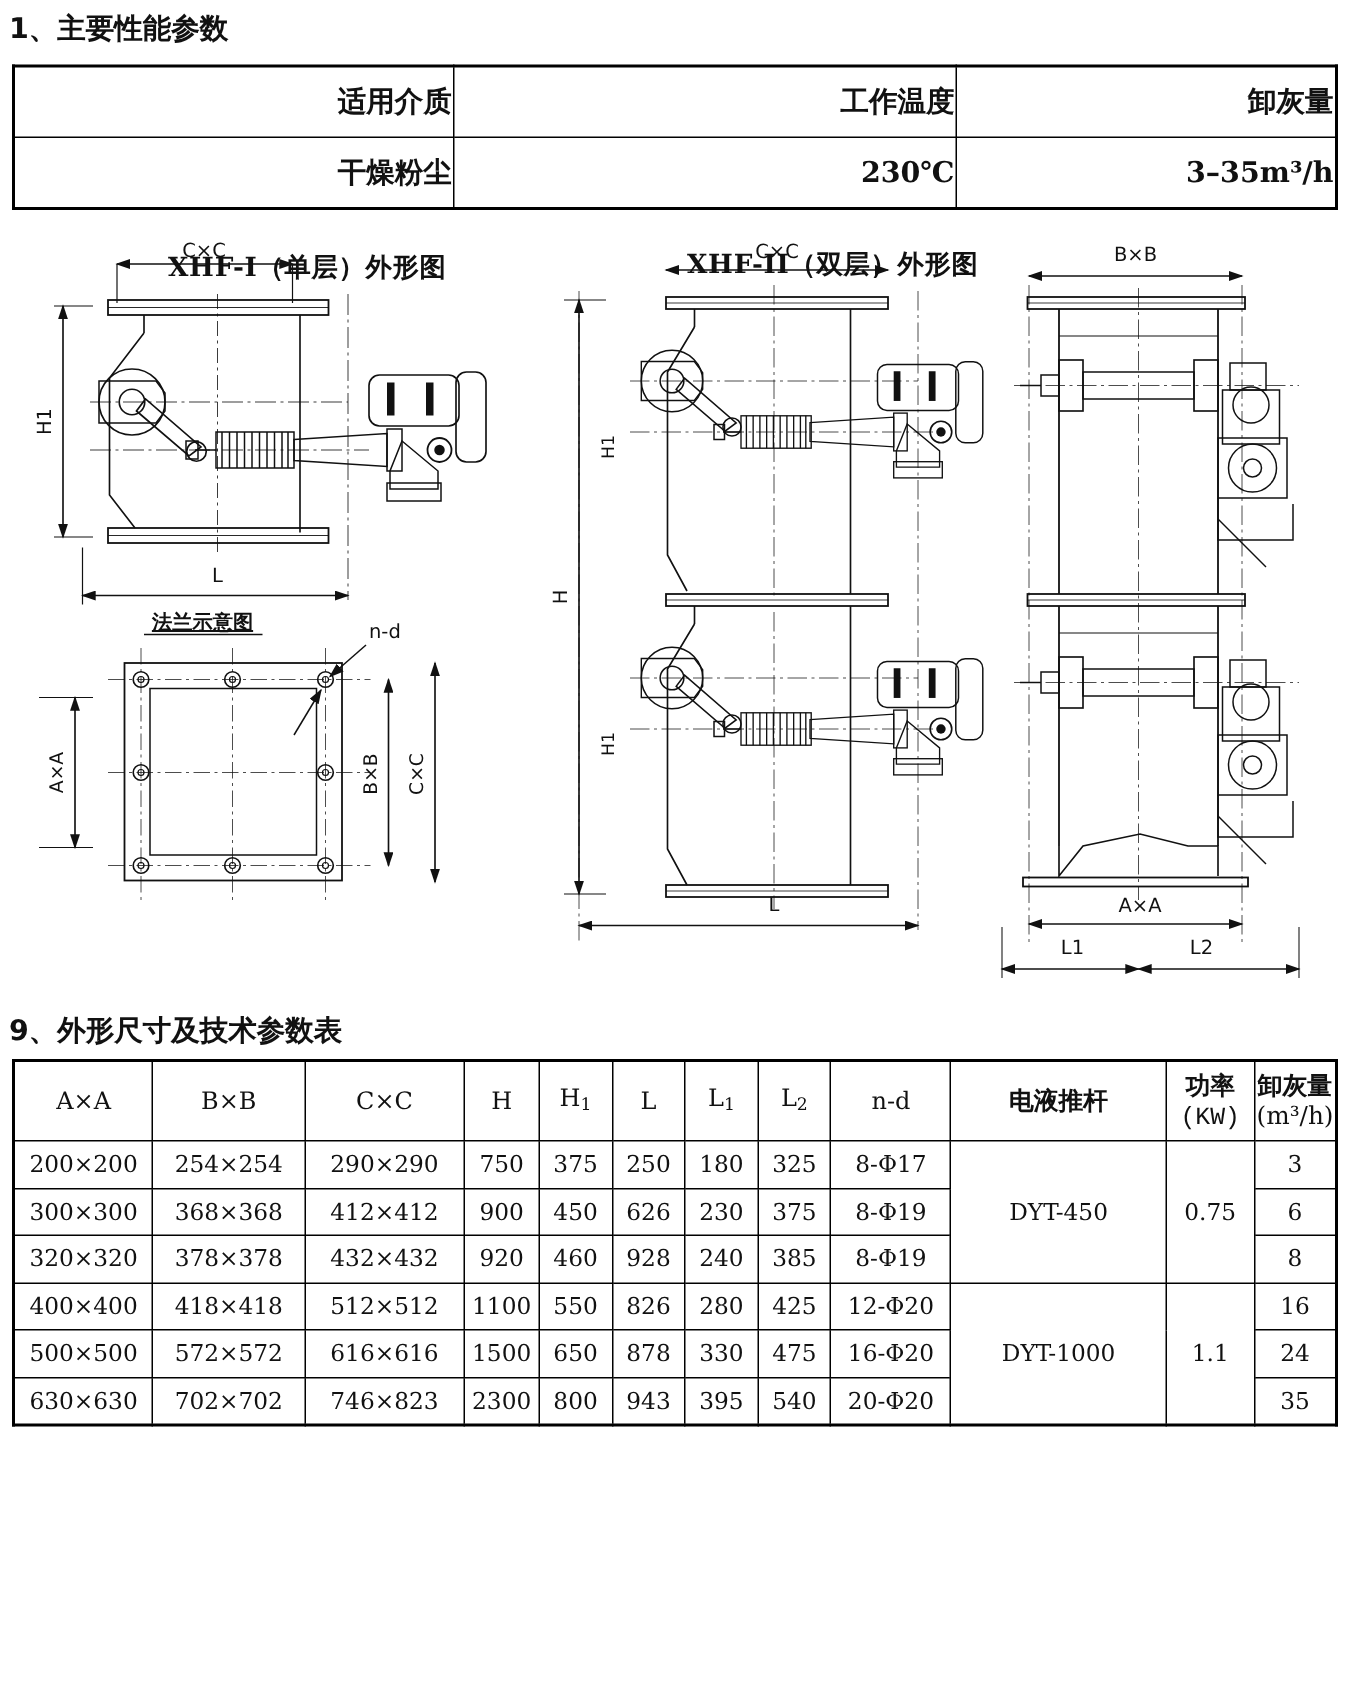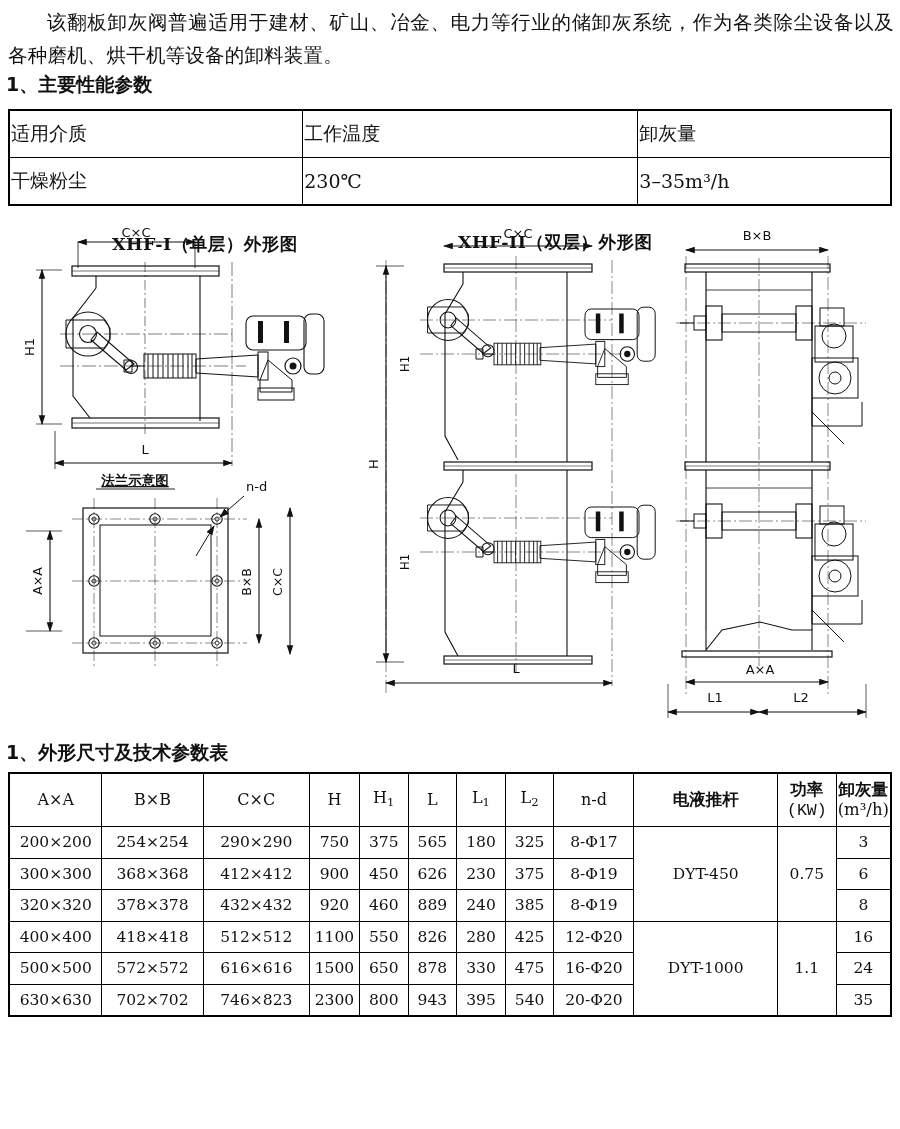--- a/index.html
+++ b/index.html
@@ -24,21 +24,21 @@
   #sec1{}
   #sec2{margin-top:14px;margin-bottom:6px;}
   
   table{border-collapse:collapse;}
   #perf-table{
     width:884px;margin:11px 0 0 8px;
     border:2px solid #000;
   }
   #perf-table th,#perf-table td{
     border:1px solid #000;
-    text-align:left;height:44px;font-size:19px;font-weight:normal;
+    text-align:right;height:44px;font-size:19px;font-weight:bold;
   }
   #perf-table thead th{font-size:19px;}
   
   #drawings{position:relative;width:796px;height:500px;margin-top:20px;}
   .dwg-title{
     position:absolute;font-size:17.5px;font-weight:bold;
     font-family:"DejaVu Serif","Liberation Serif",serif;letter-spacing:.5px;
   }
   #dwg-title-1{left:112px;top:6px;}
   #dwg-title-2{left:458px;top:4px;}
@@ -53,21 +53,20 @@
     height:30.5px;font-weight:normal;padding:0 1px;white-space:nowrap;
   }
   #spec-table thead th{height:52px;line-height:20px;font-size:16px;}
   #spec-table thead th.cjk{font-family:"DejaVu Sans","Liberation Sans",sans-serif;font-size:16.5px;font-weight:bold;}
   .sub{font-size:.72em;vertical-align:-.28em;}
 </style>
 </head>
 <body>
 
 <div id="intro-block">
-  <p class="intro">该翻板卸灰阀普遍适用于建材、矿山、冶金、电力等行业的储卸灰系统，作为各类除尘设备以及各种磨机、烘干机等设备的卸料装置。</p>
 </div>
 
 <div class="sec-head" id="sec1">1、主要性能参数</div>
 
 <table id="perf-table">
   <thead>
     <tr>
       <th style="width:33.3%">适用介质</th>
       <th style="width:38%">工作温度</th>
       <th>卸灰量</th>
@@ -366,21 +365,21 @@
       <text x="715" y="476" font-size="13" text-anchor="middle" font-family="'DejaVu Sans',sans-serif" fill="#111">L1</text>
       <text x="801" y="476" font-size="13" text-anchor="middle" font-family="'DejaVu Sans',sans-serif" fill="#111">L2</text>
       <line x1="668" y1="486" x2="759" y2="486" stroke="#111" stroke-width="1.1" marker-start="url(#ahs)" marker-end="url(#ah)"></line>
       <line x1="759" y1="486" x2="866" y2="486" stroke="#111" stroke-width="1.1" marker-start="url(#ahs)" marker-end="url(#ah)"></line>
       <line x1="668" y1="458" x2="668" y2="492" stroke="#111" stroke-width=".7"></line>
       <line x1="866" y1="458" x2="866" y2="492" stroke="#111" stroke-width=".7"></line>
     </g>
   </svg>
 </div>
 
-<div class="sec-head" id="sec2">1、外形尺寸及技术参数表</div>
+<div class="sec-head" id="sec2">9、外形尺寸及技术参数表</div>
 
 <table id="spec-table">
   <thead>
     <tr>
       <th style="width:92px"><span>A×A</span></th>
       <th style="width:102px"><span>B×B</span></th>
       <th style="width:108px"><span>C×C</span></th>
       <th style="width:48px"><span>H</span></th>
       <th style="width:48px"><span>H</span><span class="sub">1</span></th>
       <th style="width:48px"><span>L</span></th>
@@ -392,21 +391,21 @@
       <th class="cjk"><span>卸灰量</span><br><span style="font-family:'DejaVu Serif',serif;font-weight:normal">(m³/h)</span></th>
     </tr>
   </thead>
   <tbody>
     <tr>
       <td>200×200</td>
       <td>254×254</td>
       <td>290×290</td>
       <td>750</td>
       <td>375</td>
-      <td>565</td>
+      <td>250</td>
       <td>180</td>
       <td>325</td>
       <td>8-Φ17</td>
       <td rowspan="3">DYT-450</td>
       <td rowspan="3">0.75</td>
       <td>3</td>
     </tr>
     <tr>
       <td>300×300</td>
       <td>368×368</td>
@@ -418,21 +417,21 @@
       <td>375</td>
       <td>8-Φ19</td>
       <td>6</td>
     </tr>
     <tr>
       <td>320×320</td>
       <td>378×378</td>
       <td>432×432</td>
       <td>920</td>
       <td>460</td>
-      <td>889</td>
+      <td>928</td>
       <td>240</td>
       <td>385</td>
       <td>8-Φ19</td>
       <td>8</td>
     </tr>
     <tr>
       <td>400×400</td>
       <td>418×418</td>
       <td>512×512</td>
       <td>1100</td>

